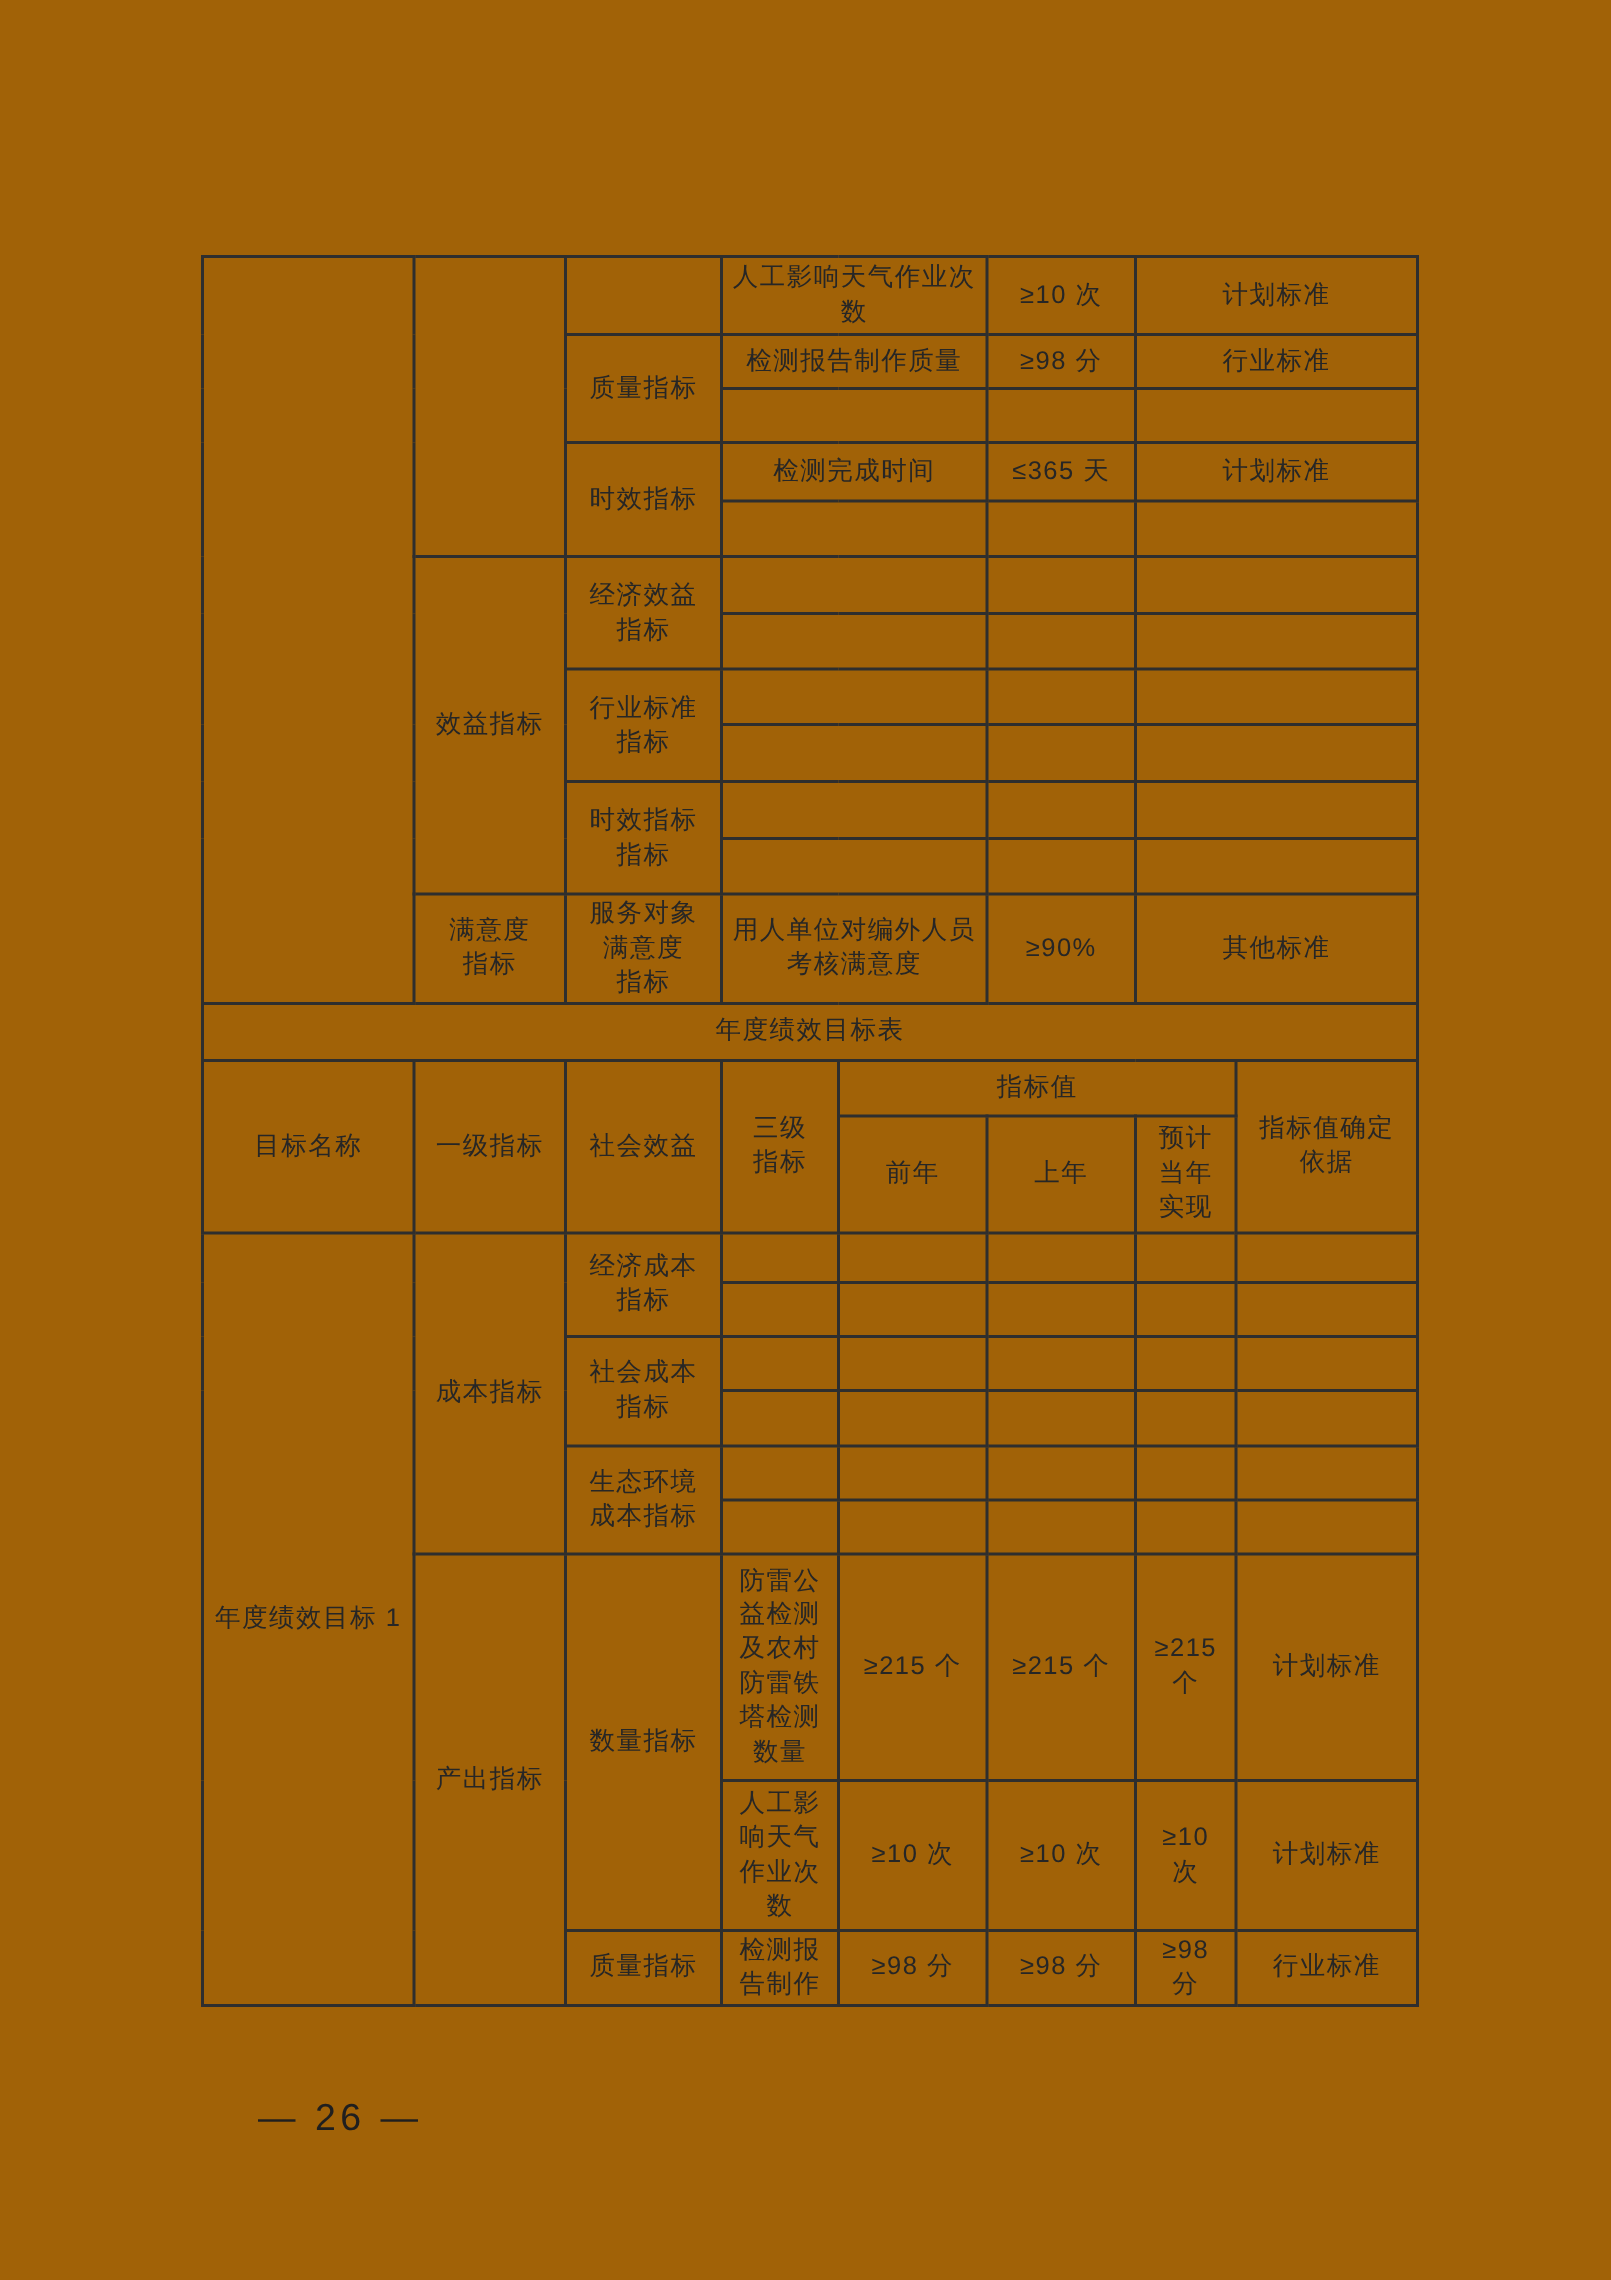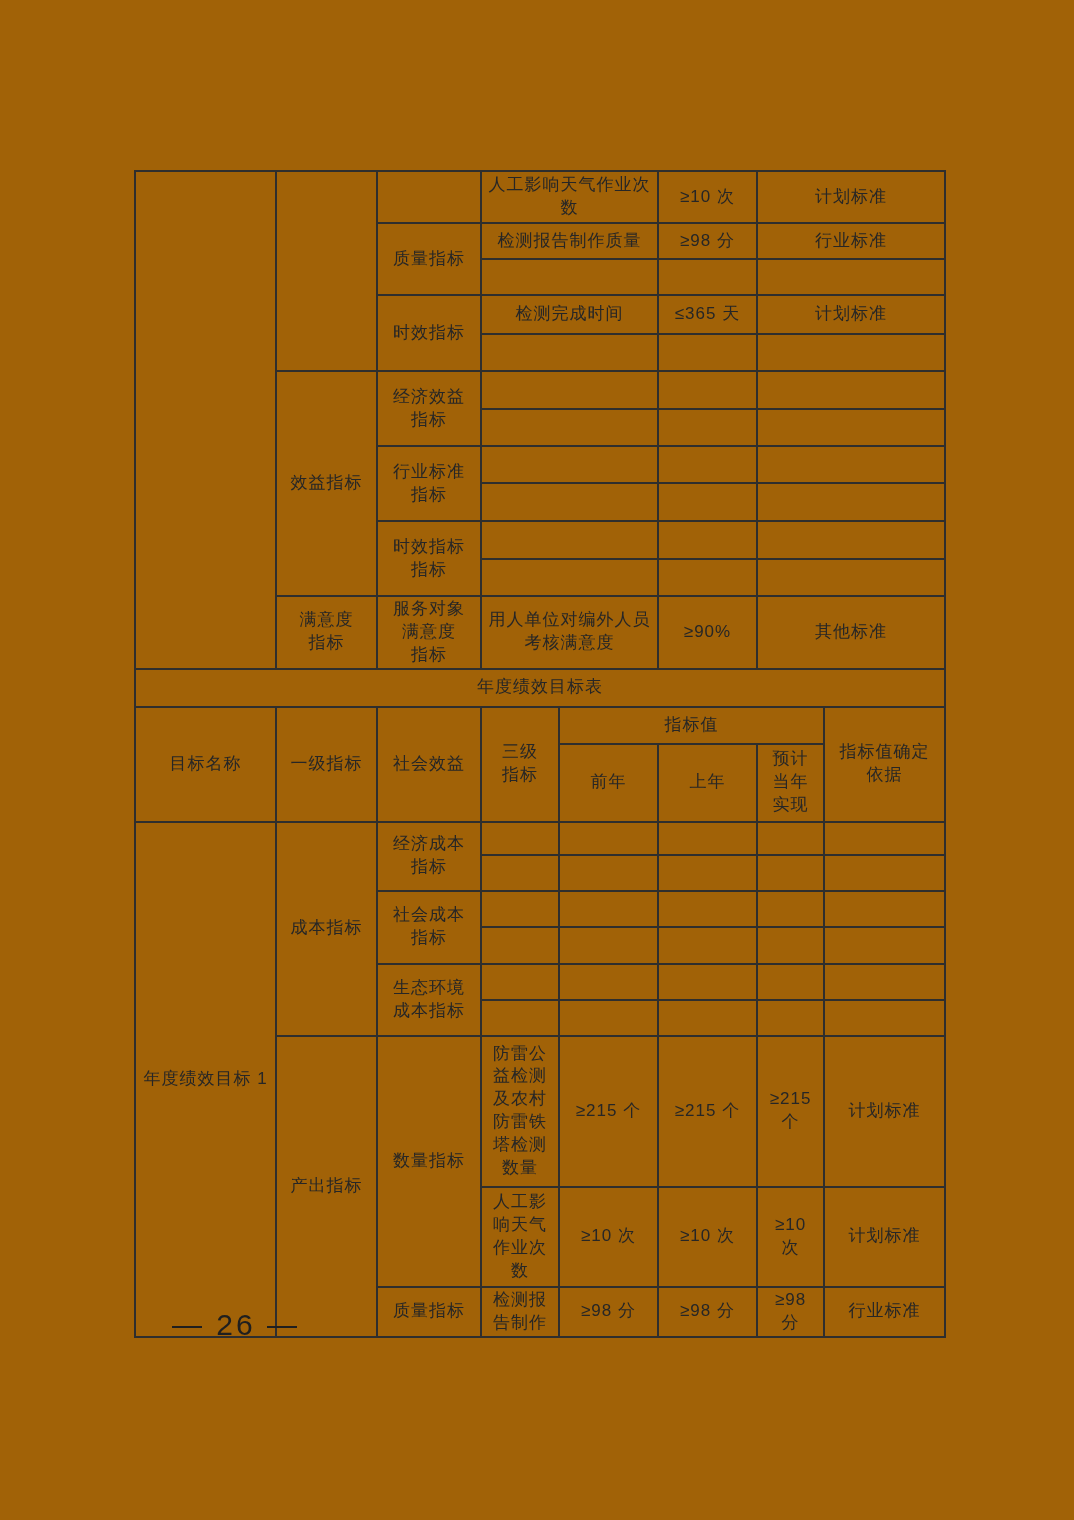--- a/index.html
+++ b/index.html
@@ -13,22 +13,22 @@
     border-collapse:collapse; table-layout:fixed;
   }
   table.perf td {
     border:2px solid #2e2e2e;
     text-align:center; vertical-align:middle;
     font-size:17px; line-height:1.35; letter-spacing:1px;
     padding:1px 2px; white-space:pre-line; overflow:hidden;
   }
   td.title-row { font-size:18px;border-radius:17px; }
   .page-num {
-    position:absolute; left:172px; top:1308px;
-    font-size:30px; letter-spacing:3px; color:#1f1f1f;
+    position:absolute; left:172px; top:1398px;
+    font-size:25px; letter-spacing:3px; color:#1f1f1f;
   }
 </style>
 </head>
 <body>
 
 <div class="page">
 
   <table class="perf">
     <colgroup>
       <col style="width:141px">

